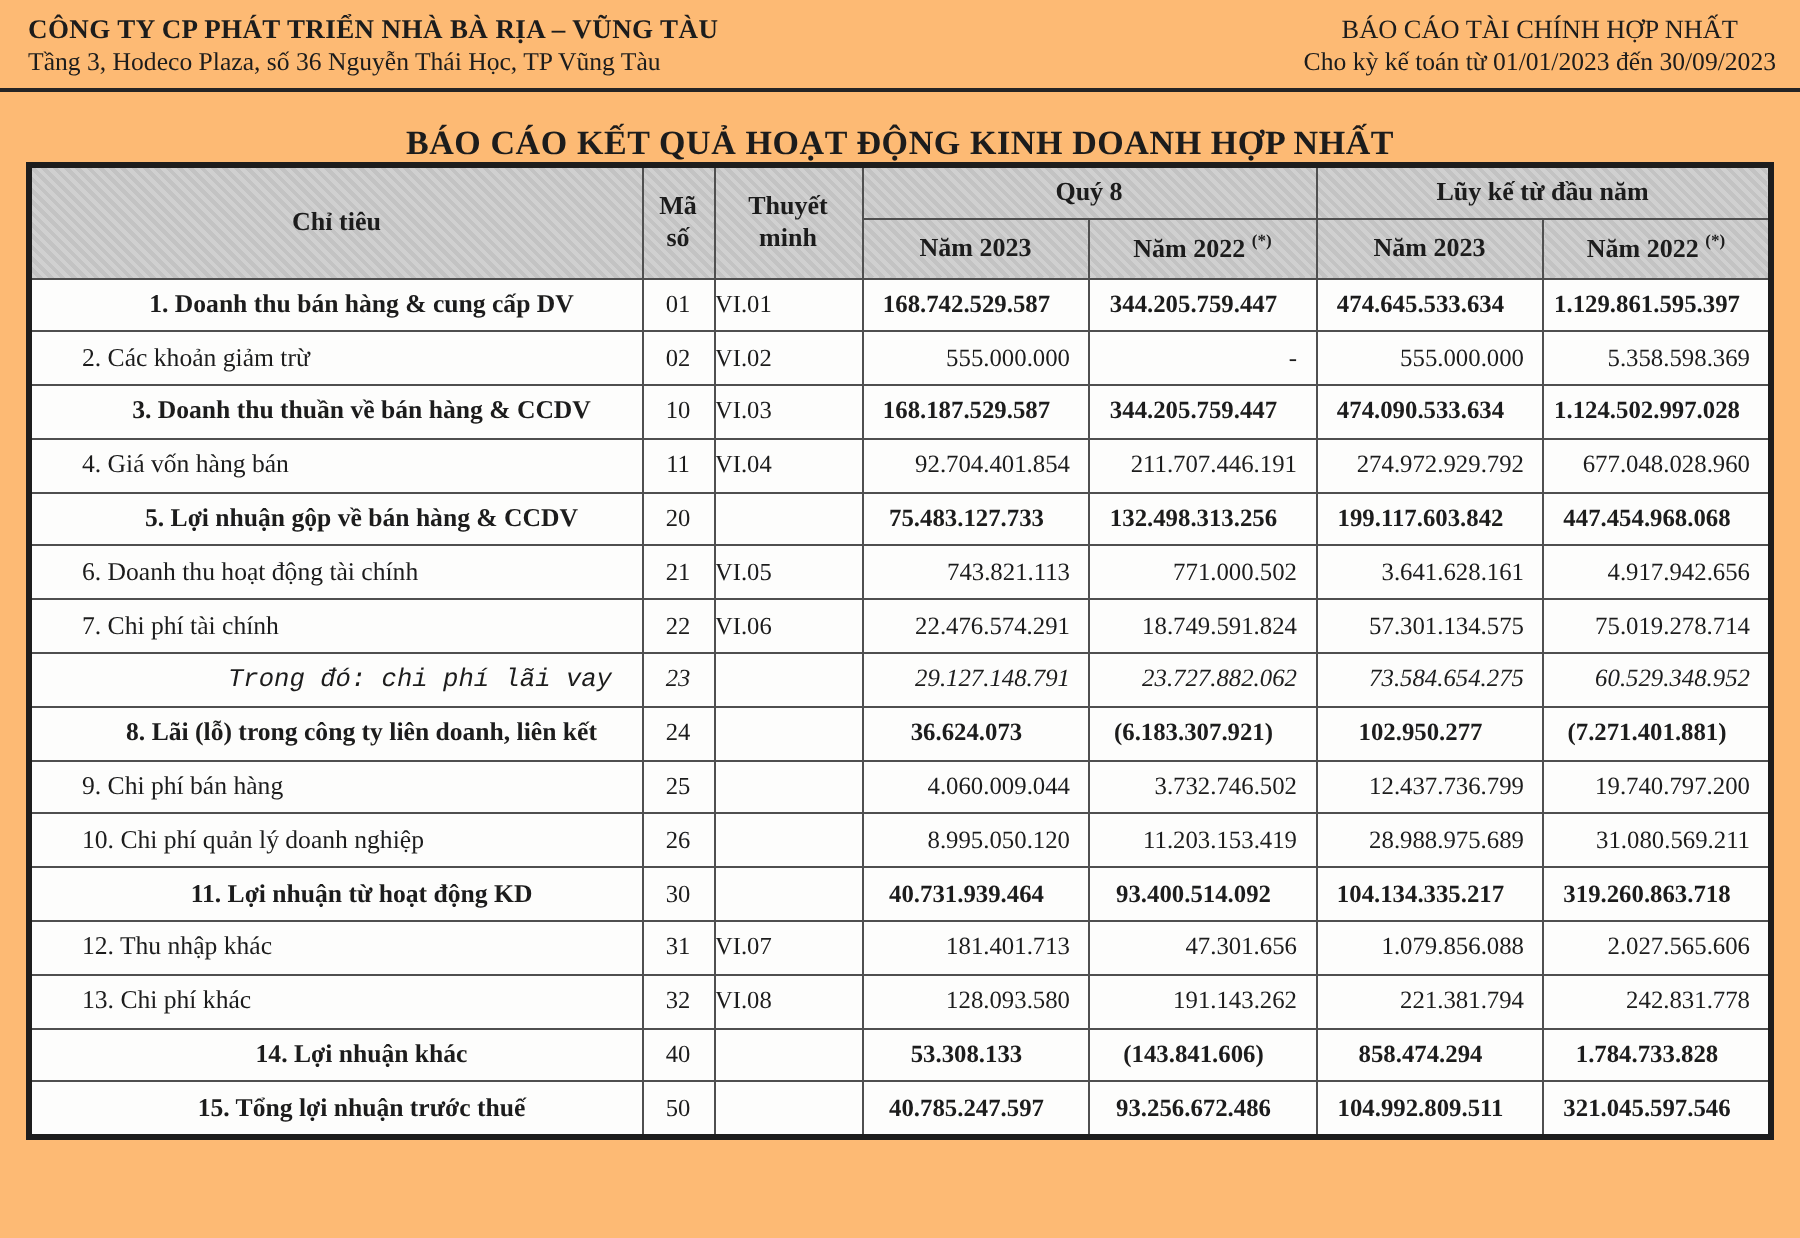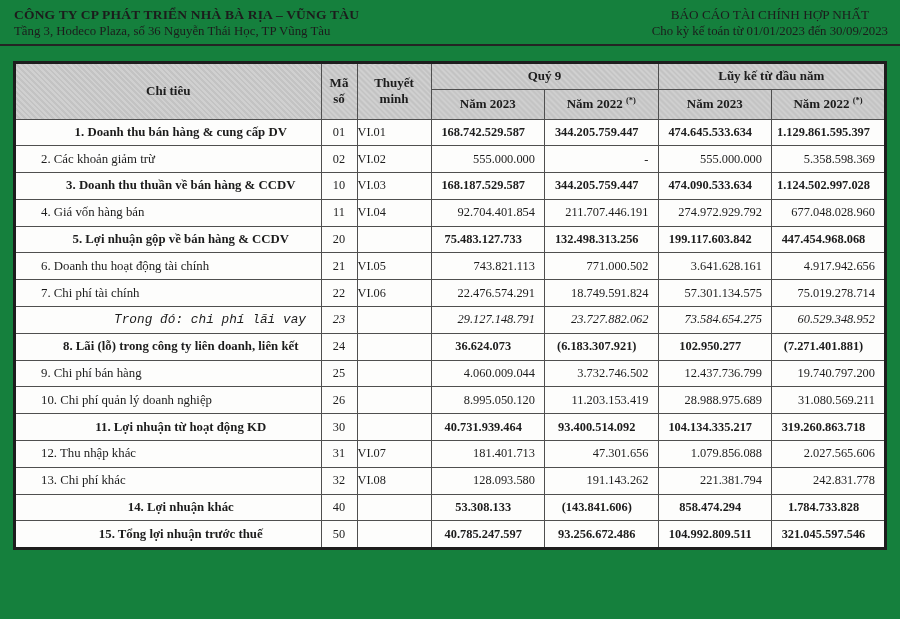--- a/index.html
+++ b/index.html
@@ -3,21 +3,21 @@
 <meta charset="utf-8">
 <style>
   * { margin: 0; padding: 0; box-sizing: border-box; }
   html, body { width: 900px; height: 619px; background: #ffffff; }
   body {
     font-family: "Liberation Serif", "DejaVu Serif", serif;
     color: #1c1c1c;
     position: relative;
     overflow: hidden;
   }
-  .page { width: 900px; height: 619px; background: #15803d; }
+  .page { width: 900px; height: 619px; background: #fdba74; }
 
   
   .letterhead {
     display: flex;
     justify-content: space-between;
     align-items: flex-start;
     padding: 7px 12px 0 14px;
     border-bottom: 2px solid #242424;
     height: 46px;
   }
@@ -102,35 +102,36 @@
       <div class="company-name">CÔNG TY CP PHÁT TRIỂN NHÀ BÀ RỊA – VŨNG TÀU</div>
       <div class="company-address">Tầng 3, Hodeco Plaza, số 36 Nguyễn Thái Học, TP Vũng Tàu</div>
     </div>
     <div class="lh-right">
       <div class="report-type">BÁO CÁO TÀI CHÍNH HỢP NHẤT</div>
       <div class="report-period">Cho kỳ kế toán từ 01/01/2023 đến 30/09/2023</div>
     </div>
   </div>
 
   <div class="title-block">
+    <div class="title-main">BÁO CÁO KẾT QUẢ HOẠT ĐỘNG KINH DOANH HỢP NHẤT</div>
   </div>
 
   <table class="report">
     <thead>
       <tr class="hdr-top">
         <th class="col-criteria" rowspan="2">Chỉ tiêu</th>
         <th class="col-code" rowspan="2">
           <div>Mã</div>
           <div>số</div>
         </th>
         <th class="col-note" rowspan="2">
           <div>Thuyết</div>
           <div>minh</div>
         </th>
-        <th colspan="2">Quý 9</th>
+        <th colspan="2">Quý 8</th>
         <th colspan="2">Lũy kế từ đầu năm</th>
       </tr>
       <tr class="hdr-sub">
         <th class="col-q3-2023">Năm 2023</th>
         <th class="col-q3-2022"><span>Năm 2022</span> <sup>(*)</sup></th>
         <th class="col-ytd-2023">Năm 2023</th>
         <th class="col-ytd-2022"><span>Năm 2022</span> <sup>(*)</sup></th>
       </tr>
     </thead>
     <tbody>

